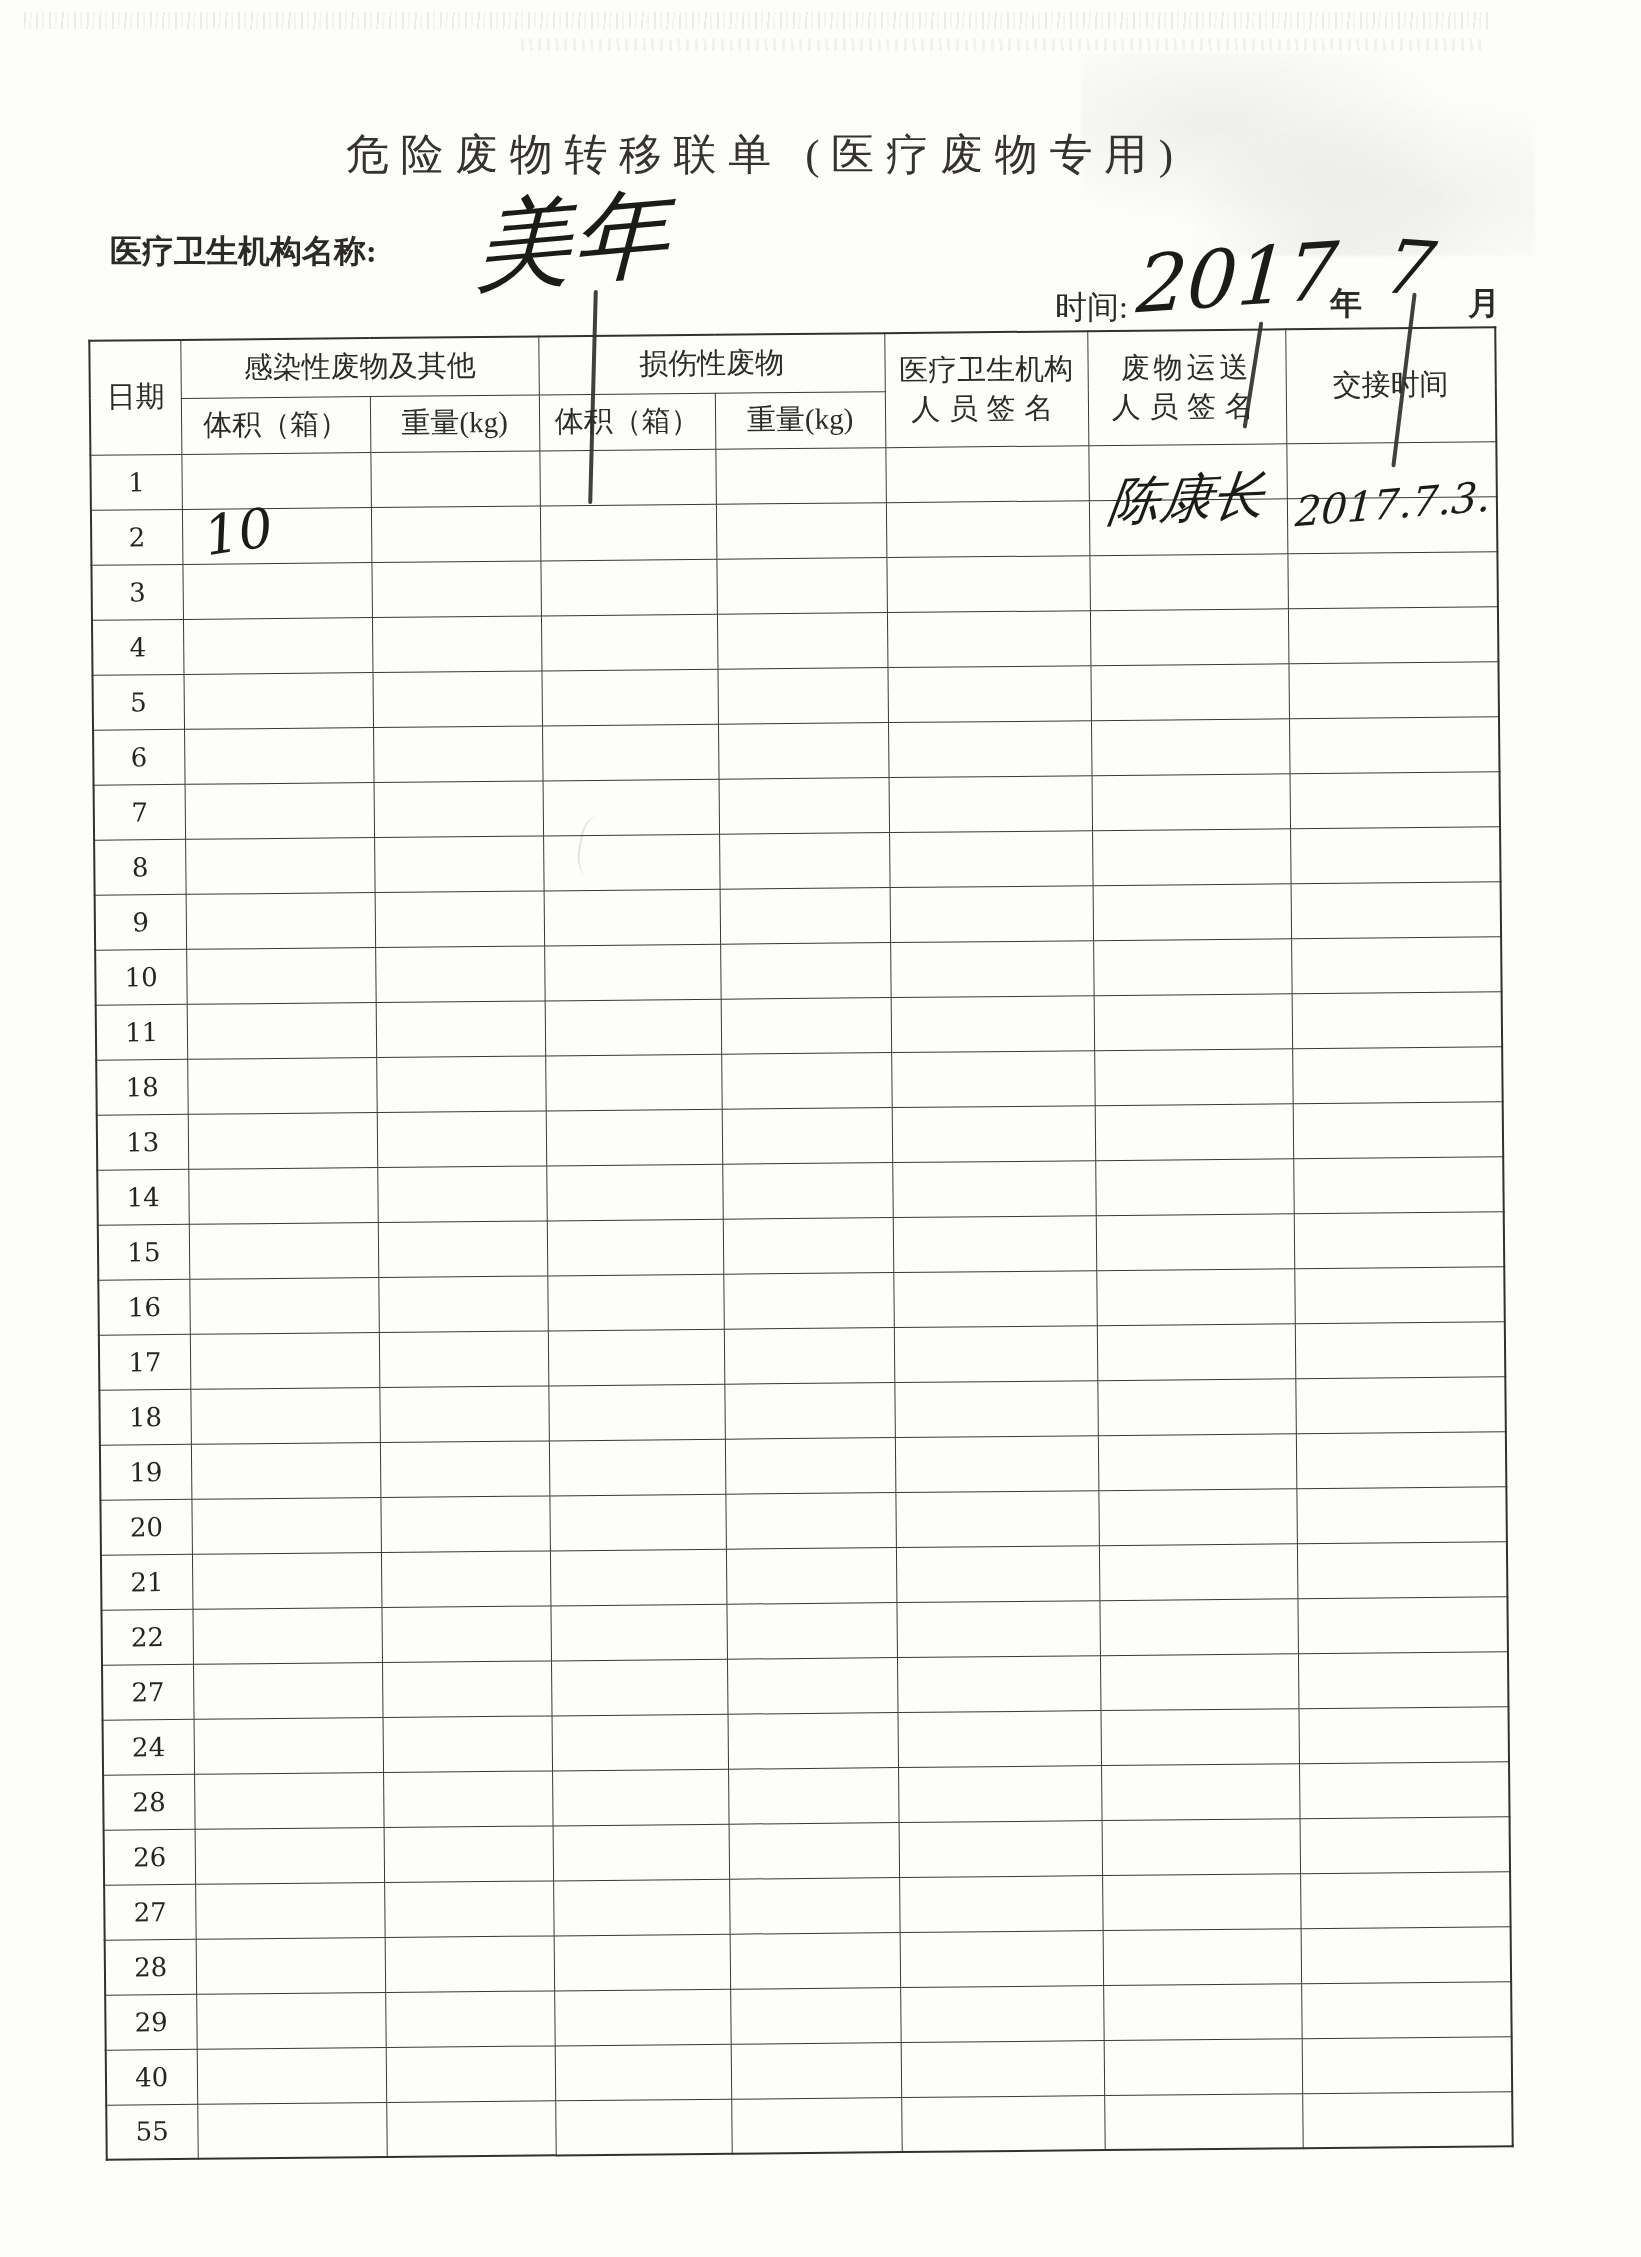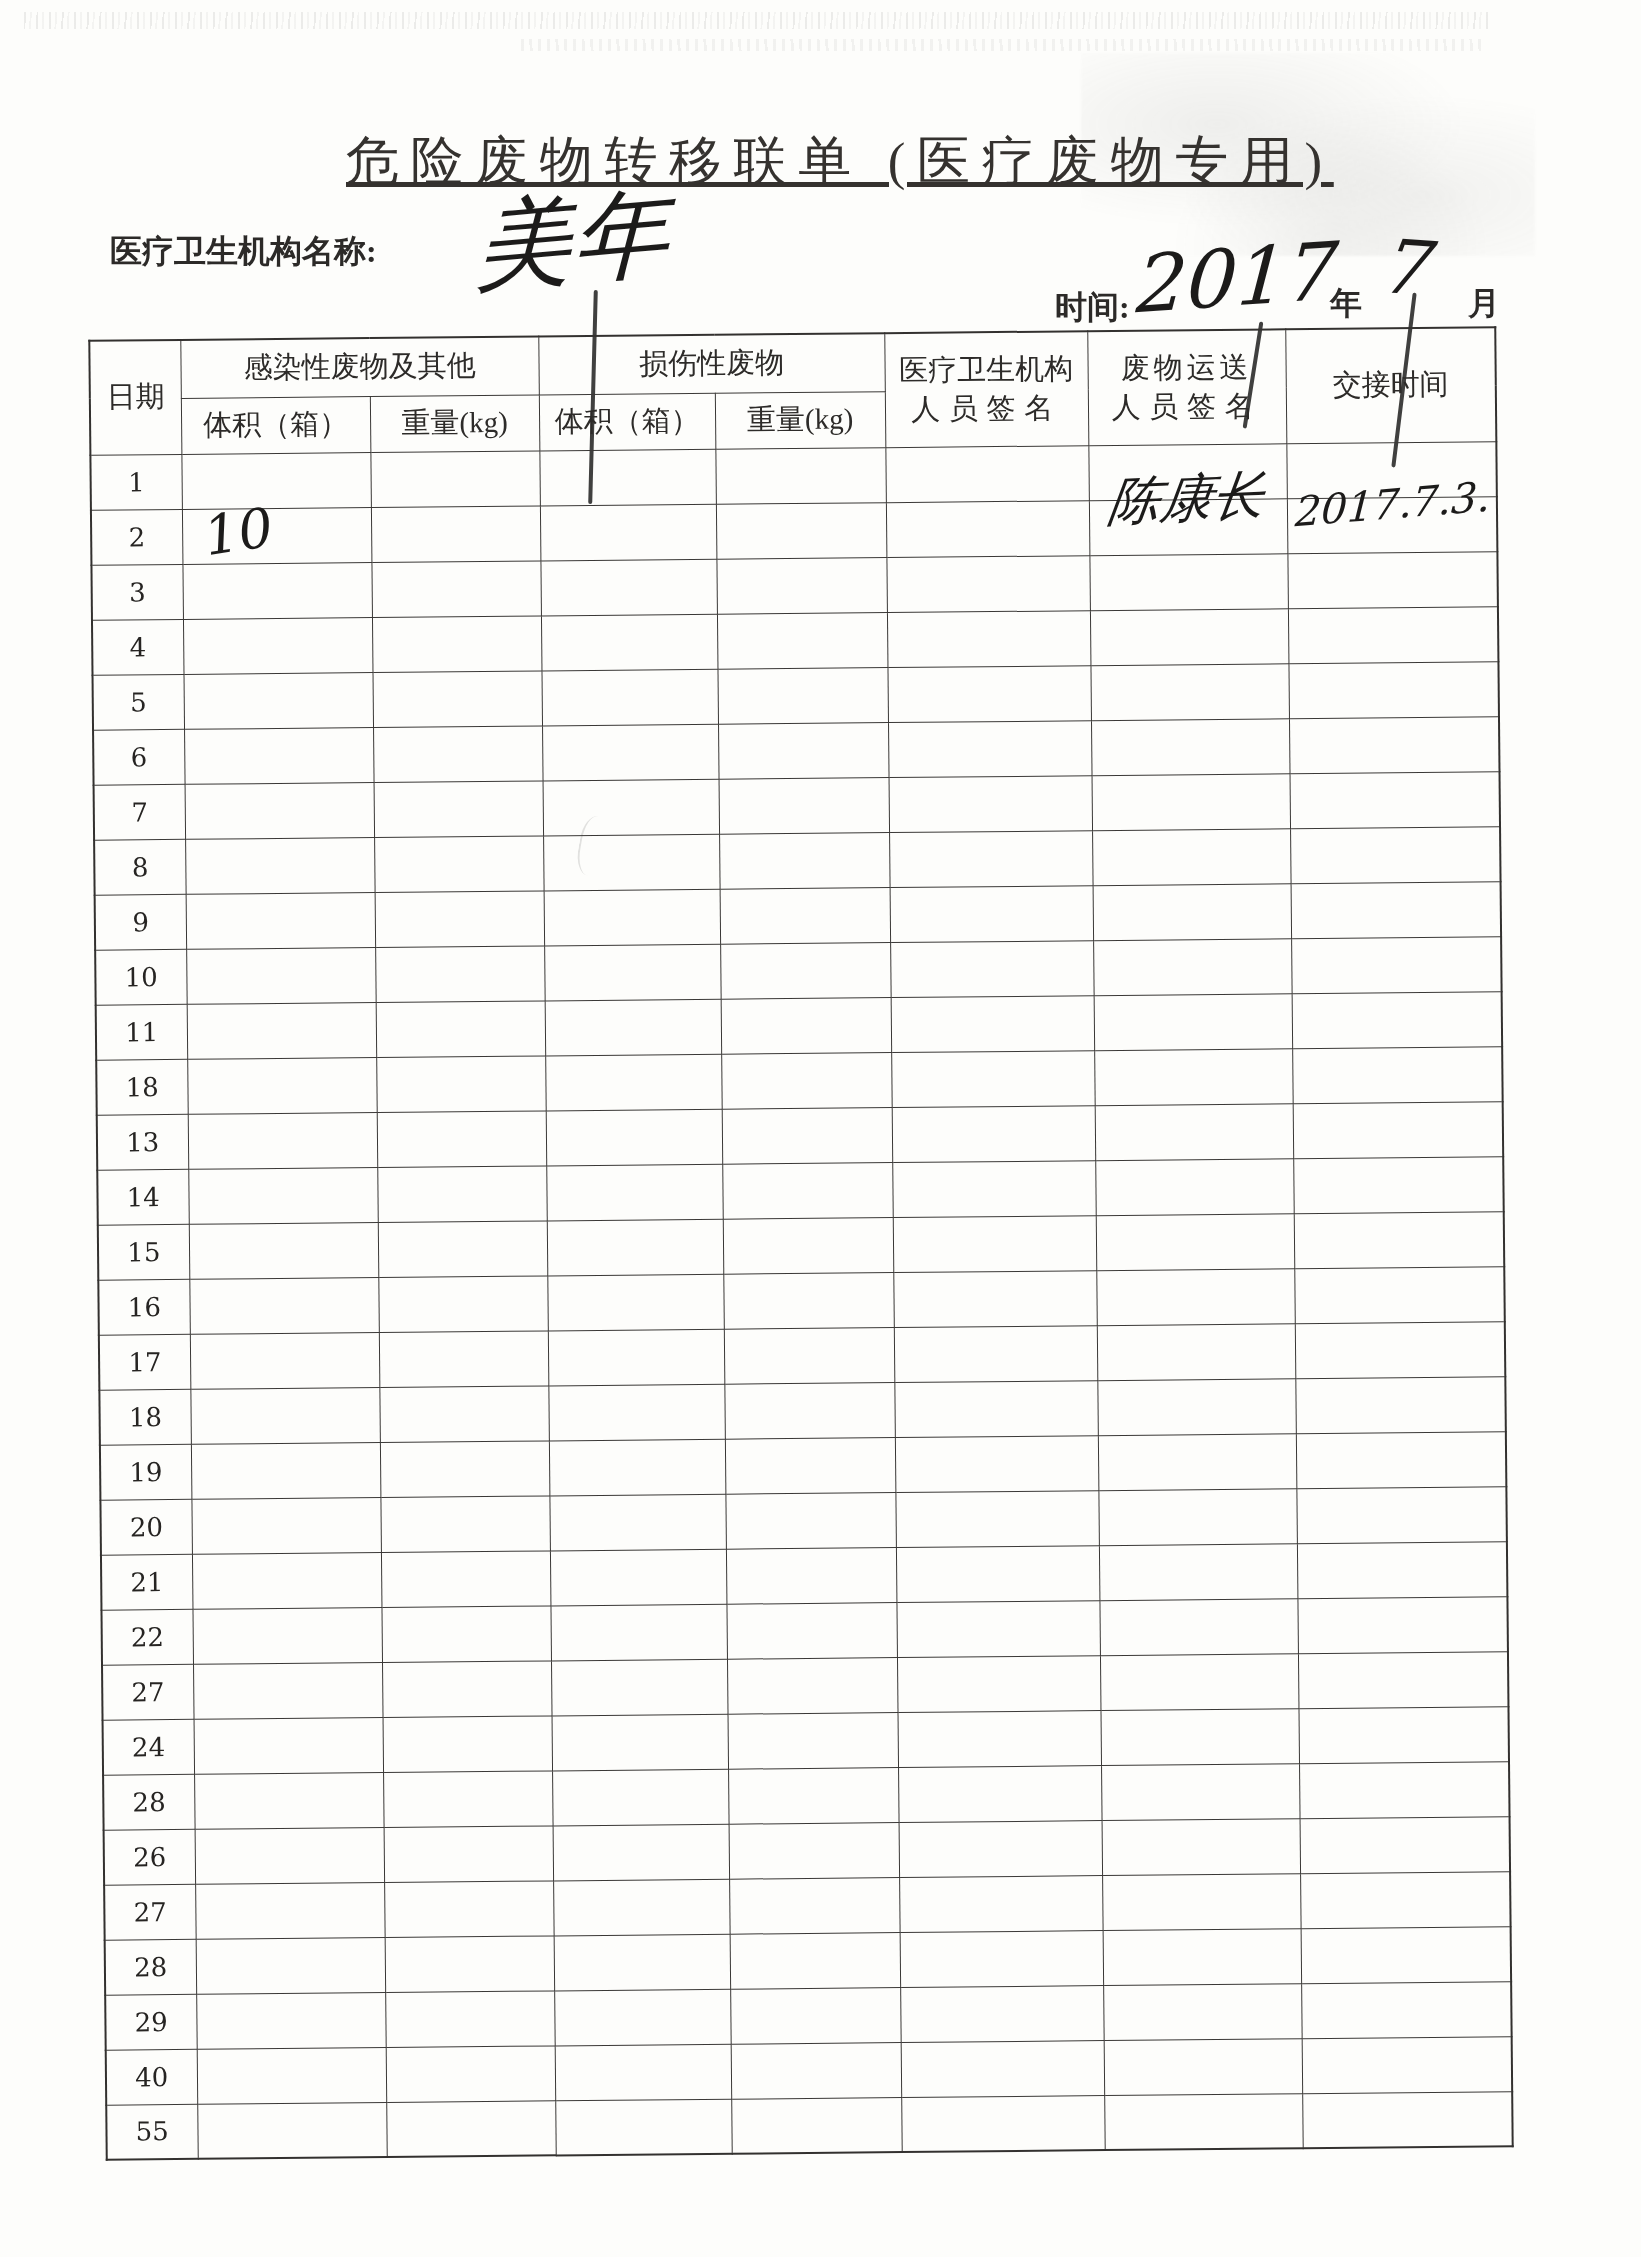--- a/index.html
+++ b/index.html
@@ -31,28 +31,27 @@
     position:absolute;left:1081px;top:53px;width:454px;height:203px;
     background:
       radial-gradient(ellipse at 30% 35%, rgba(120,120,120,.11), transparent 55%),
       radial-gradient(ellipse at 75% 70%, rgba(120,120,120,.09), transparent 50%),
       radial-gradient(ellipse at 55% 95%, rgba(120,120,120,.07), transparent 45%);
     filter:blur(1px);
   }
 
   .title{
     position:absolute;left:346px;top:126px;
-    font-size:53px;letter-spacing:11.6px;color:#35322f;
+    font-size:43px;letter-spacing:11.6px;color:#35322f;
     white-space:nowrap;
-    text-decoration:underline;
   }
   .fieldline{position:absolute;font-size:32px;font-weight:bold;color:#2c2a28;white-space:nowrap;}
   .line-inst{left:110px;top:230px;}
   .line-disp{left:110px;top:284px;}
-  .line-time{left:1055px;top:286px;font-weight:bold;}
+  .line-time{left:1055px;top:286px;font-weight:normal;}
   .time-part{position:absolute;font-size:32px;font-weight:bold;color:#2c2a28;}
   .suffix-year{left:1330px;top:282px;}
   .suffix-month{left:1468px;top:282px;}
 
   .hand{
     position:absolute;color:#1c1b1a;
     font-family:"DejaVu Serif", serif;font-style:italic;
     white-space:nowrap;
   }
   .hw-name{left:475px;top:176px;font-size:97px;transform:rotate(-5deg) skewX(-6deg);}

